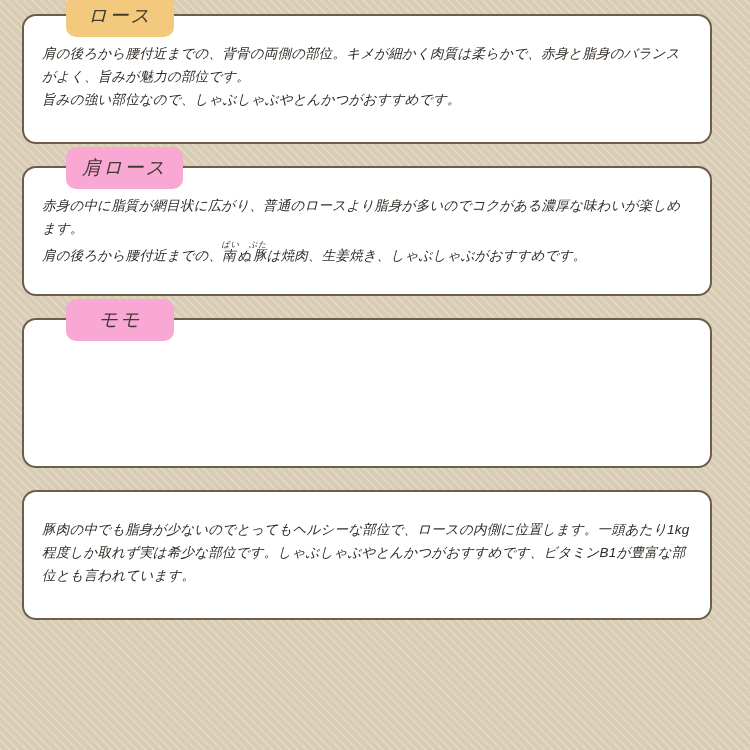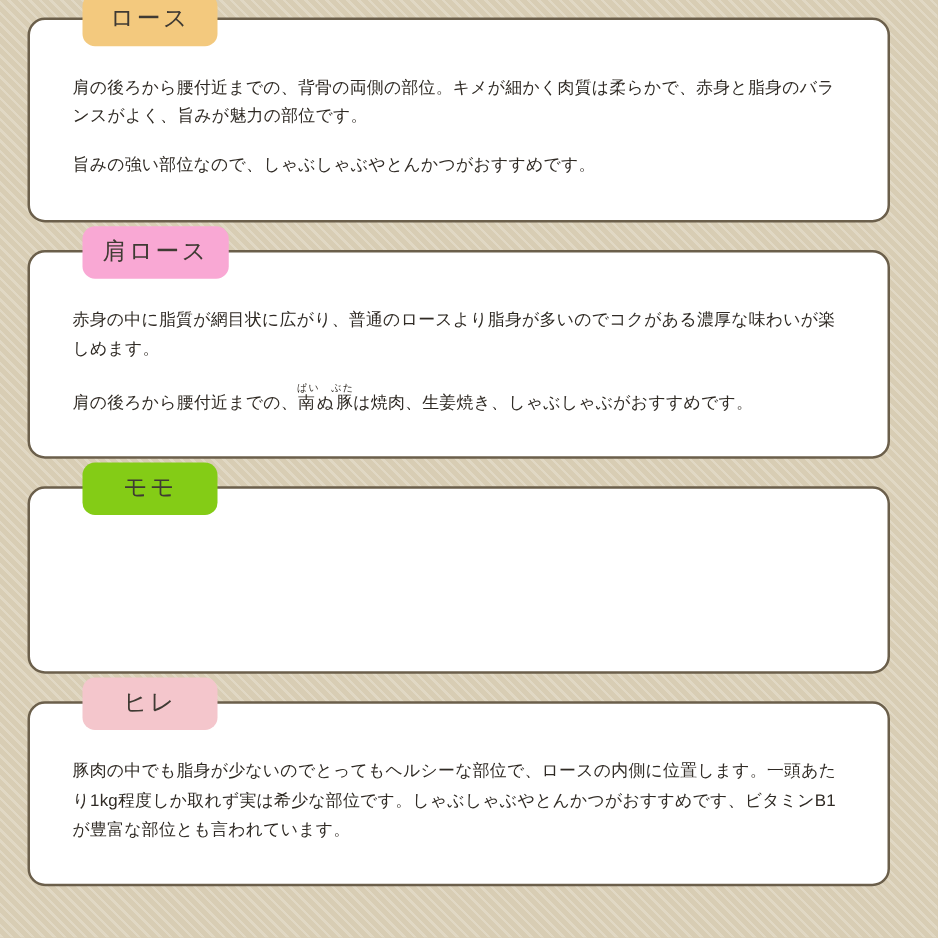--- a/index.html
+++ b/index.html
@@ -21,20 +21,21 @@
       );
     overflow: hidden;
   }
 
   .page {
     position: relative;
     width: 734px;
     height: 750px;
     box-sizing: border-box;
     padding: 14px 22px 22px 22px;
+    font-style: italic;
   }
 
   .card {
     position: relative;
     background: #ffffff;
     border: 2px solid #6b5f4b;
     border-radius: 14px;
     box-sizing: border-box;
     margin-bottom: 22px;
     padding: 26px 18px 16px 18px;
@@ -58,21 +59,21 @@
   }
 
   .card-body {
     font-size: 13.5px;
     line-height: 1.72;
     color: #2f2a24;
     letter-spacing: 0.2px;
   }
 
   .card-body p {
-    margin: 16px;
+    margin: 0;
   }
 
   ruby { ruby-position: over; }
   rt {
     font-size: 8px;
     letter-spacing: 1px;
     color: #2f2a24;
   }
 
   
@@ -98,23 +99,22 @@
     <div class="tab" style="background:#f9a8d4;">肩ロース</div>
     <div class="card-body">
       <p>赤身の中に脂質が網目状に広がり、普通のロースより脂身が多いのでコクがある濃厚な味わいが楽しめます。</p>
       <p>
         <span>肩の後ろから腰付近までの、</span><ruby><span>南ぬ豚</span><rt>ぱい　ぶた</rt></ruby><span>は焼肉、生姜焼き、しゃぶしゃぶがおすすめです。</span>
       </p>
     </div>
   </div>
 
   <div class="card c2">
-    <div class="tab" style="background:#84cc16;">モモ</div>
+    <div class="tab" style="background:#f9a8d4;">モモ</div>
   </div>
 
   <div class="card c3">
-    <div class="tab" style="background:#f4c6cc;">ヒレ</div>
     <div class="card-body">
       <p>豚肉の中でも脂身が少ないのでとってもヘルシーな部位で、ロースの内側に位置します。一頭あたり1kg程度しか取れず実は希少な部位です。しゃぶしゃぶやとんかつがおすすめです、ビタミンB1が豊富な部位とも言われています。</p>
     </div>
   </div>
 
 </div>
 
 </body></html>

